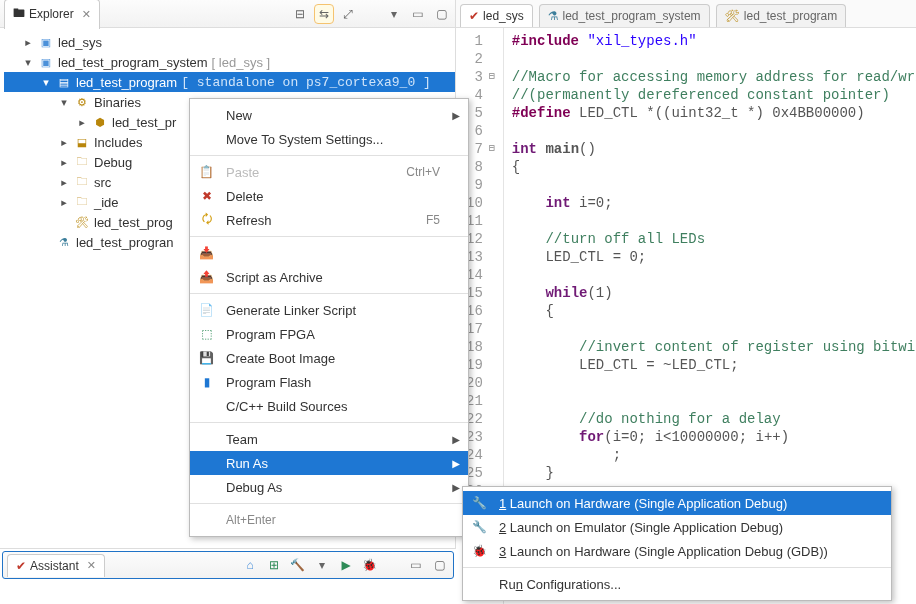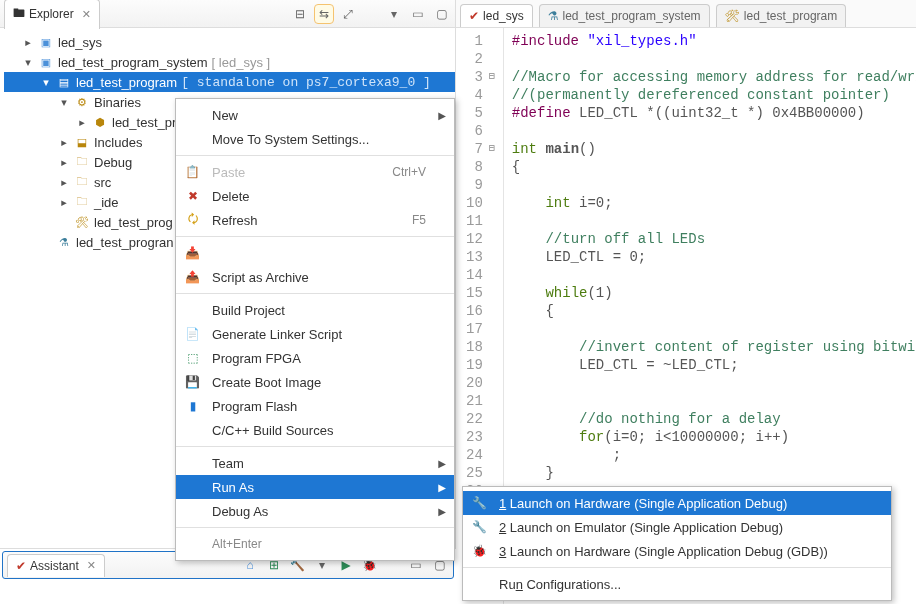--- a/index.html
+++ b/index.html
@@ -88,24 +88,24 @@
     line-height:18px; height:calc(100% - 28px); overflow:hidden;
   }
   .gutter {
     background:#fff; border-right:1px solid #e4e4e4;
     text-align:right; color:#9a9a9a; padding:4px 6px 4px 10px;
     user-select:none;
   }
   .gutter .lnwrap{display:flex;align-items:center;justify-content:flex-end;gap:4px;height:18px;}
   .fold{color:#888;font-size:10px;width:10px;text-align:center;}
   .code { padding:4px 8px; color:#555; white-space:pre; }
-  .kw{color:#4d7c0f;font-weight:normal;}
+  .kw{color:#701a75;font-weight:bold;}
   .str{color:#2a00ff;}
   .cm{color:#3f7f5f;}
-  .pp{color:#7f0055;font-weight:normal;}
+  .pp{color:#7f0055;font-weight:bold;}
 
   
   .ctx {
     position:absolute; background:#fff; border:1px solid #bbb;
     box-shadow:2px 2px 6px rgba(0,0,0,.25);
     min-width:280px; padding:4px 0; font-size:13px;
     z-index:100;
   }
   .ctx-row {
     display:flex; align-items:center; height:24px; padding:0 28px 0 8px; gap:10px; position:relative;
@@ -350,21 +350,21 @@
         </div>
         <div class="lnwrap">
           <span>26</span>
           <span class="fold"></span>
         </div>
       </div>
     <div class="code" id="code"><div><span class="pp">#include</span> <span class="str">"xil_types.h"</span></div><div>&nbsp;</div><div><span class="cm">//Macro for accessing memory address for read/write</span></div><div><span class="cm">//(permanently dereferenced constant pointer)</span></div><div><span class="pp">#define</span> LED_CTL *((uint32_t *) 0x4BB00000)</div><div>&nbsp;</div><div><span class="kw">int</span> <span style="font-weight:bold">main</span>()</div><div>{</div><div>&nbsp;</div><div>    <span class="kw">int</span> i=0;</div><div>&nbsp;</div><div>    <span class="cm">//turn off all LEDs</span></div><div>    LED_CTL = 0;</div><div>&nbsp;</div><div>    <span class="kw">while</span>(1)</div><div>    {</div><div>&nbsp;</div><div>        <span class="cm">//invert content of register using bitwise in</span></div><div>        LED_CTL = ~LED_CTL;</div><div>&nbsp;</div><div>&nbsp;</div><div>        <span class="cm">//do nothing for a delay</span></div><div>        <span class="kw">for</span>(i=0; i&lt;10000000; i++)</div><div>            ;</div><div>    }</div><div>&nbsp;</div></div>
   </div>
 </div>
 
-<div class="ctx" id="ctx-main" style="left:175px; top:98px; width:280px;">
+<div class="ctx" id="ctx-main" style="left:189px; top:98px; width:280px;">
     <div class="ctx-row">
       <span class="ctx-icon"></span>
       <span class="ctx-label">New</span>
       <span class="submenu-arrow">▶</span>
     </div>
     <div class="ctx-row">
       <span class="ctx-icon"></span>
       <span class="ctx-label">Move To System Settings...</span>
     </div>
     <div class="ctx-sep"></div>
@@ -385,24 +385,20 @@
     <div class="ctx-sep"></div>
     <div class="ctx-row">
       <span class="ctx-icon">📥</span>
     </div>
     <div class="ctx-row">
       <span class="ctx-icon">📤</span>
       <span class="ctx-label">Script as Archive</span>
     </div>
     <div class="ctx-sep"></div>
     <div class="ctx-row">
-      <span class="ctx-icon"></span>
-      <span class="ctx-label">Build Project</span>
-    </div>
-    <div class="ctx-row">
       <span class="ctx-icon">📄</span>
       <span class="ctx-label">Generate Linker Script</span>
     </div>
     <div class="ctx-row">
       <span class="ctx-icon" style="color: rgb(46, 139, 87);">⬚</span>
       <span class="ctx-label">Program FPGA</span>
     </div>
     <div class="ctx-row">
       <span class="ctx-icon">💾</span>
       <span class="ctx-label">Create Boot Image</span>

